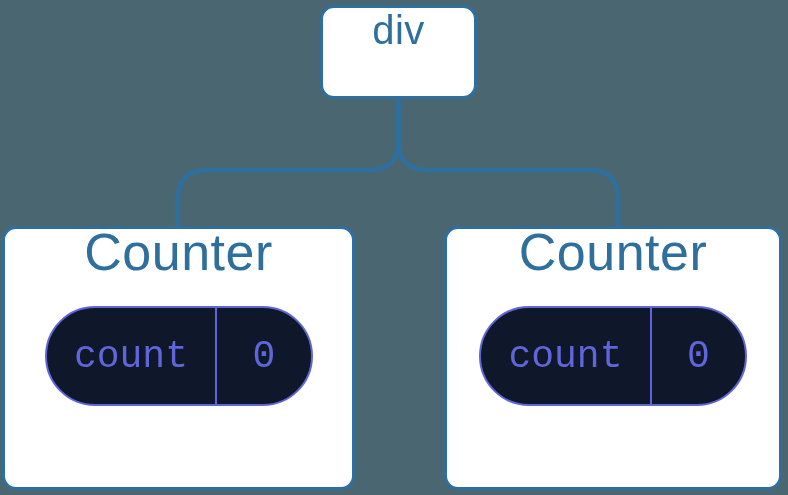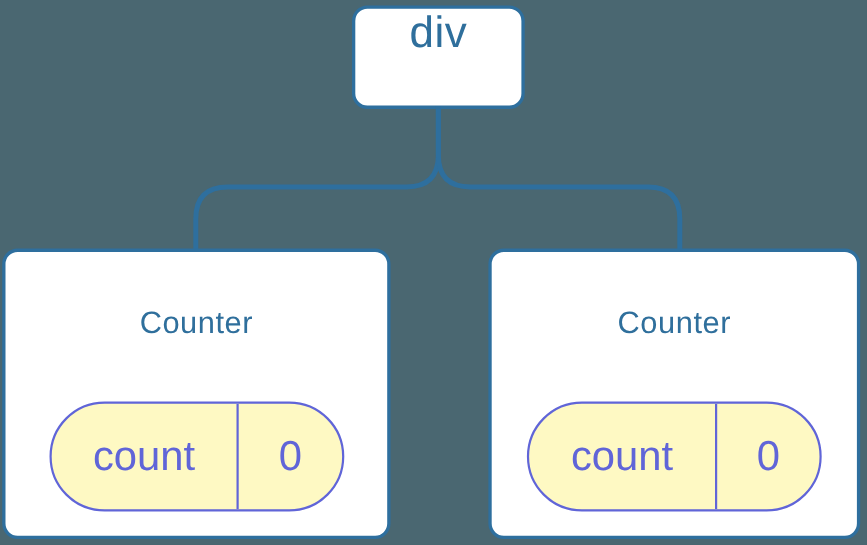--- a/index.html
+++ b/index.html
@@ -51,38 +51,38 @@
     background: #ffffff;
     border: 3px solid #2e6f9e;
     border-radius: 14px;
     display: flex;
     flex-direction: column;
     align-items: center;
   }
   .card-left  { left: 2px;   width: 353px; }
   .card-right { left: 444px; width: 338px; }
   .card-title {
-    margin-top: 42px;
     line-height: 46px;
-    font-size: 28px;
+    font-size: 52px;
     font-weight: 500;
     color: #2f6f9c;
     letter-spacing: 0.5px;
   }
   .state-pill {
-    margin-top: 48px;
+    margin-top: 31px;
     width: 268px;
     height: 100px;
     box-sizing: border-box;
     border: 2px solid #6065d8;
     border-radius: 52px;
     display: flex;
     align-items: stretch;
     overflow: hidden;
-    background: #fef9c3;
+    background: #0f172a;
+    font-family: Liberation Mono, monospace;
   }
   .state-pill .state-name {
     width: 64%;
     display: flex;
     align-items: center;
     justify-content: center;
     font-size: 38px;
     color: #6065d8;
   }
   .state-pill .state-divider {

